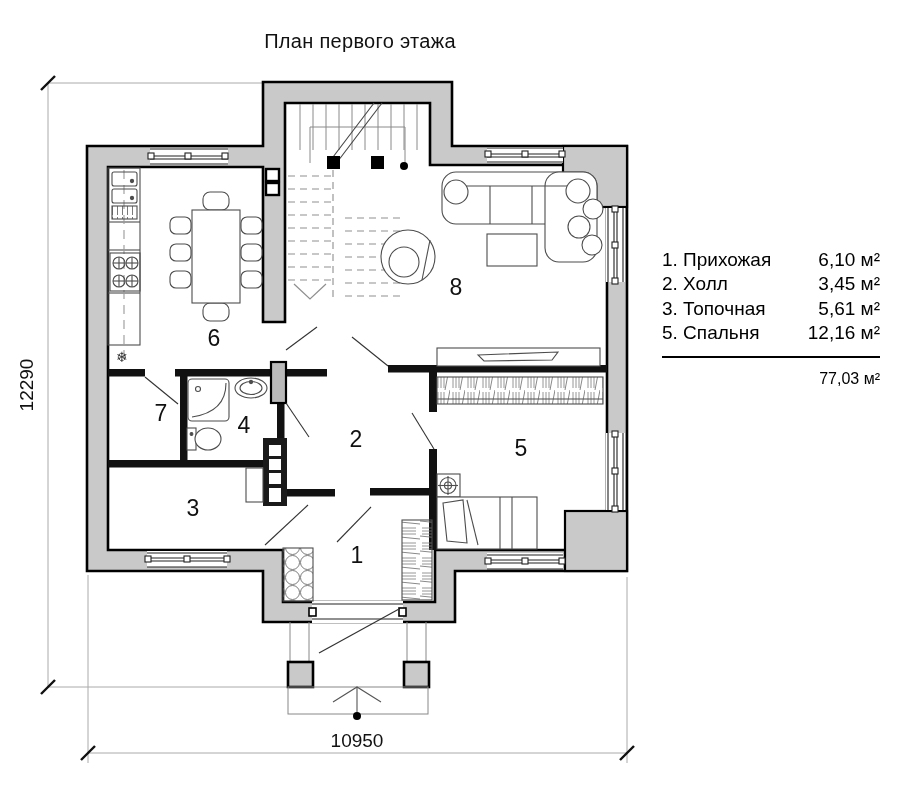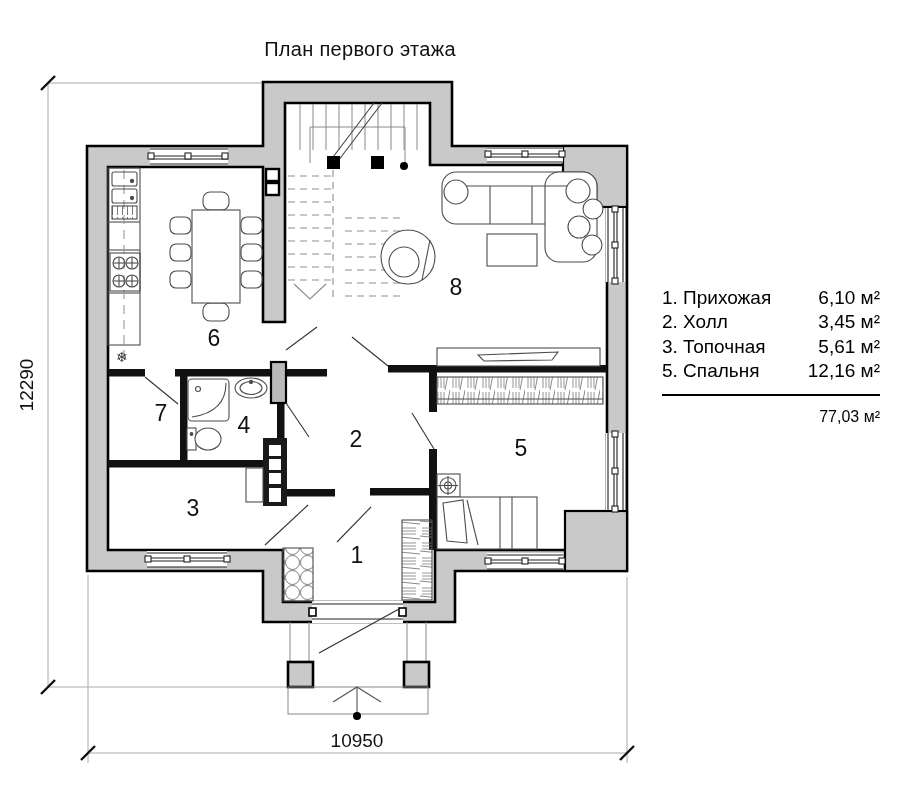--- a/index.html
+++ b/index.html
@@ -3,25 +3,25 @@
 <meta charset="utf-8">
 <style>
   html,body{margin:0;padding:0;}
   body{
     width:910px;height:795px;position:relative;background:#ffffff;
     font-family:"Liberation Sans", sans-serif;color:#000;
     overflow:hidden;
   }
   #plan-svg{position:absolute;left:0;top:0;}
   .page-title{
-    position:absolute;left:0;top:38px;width:720px;text-align:center;
+    position:absolute;left:0;top:30px;width:720px;text-align:center;
     font-size:20px;letter-spacing:.3px;color:#111;
   }
   .legend{
-    position:absolute;left:662px;top:248px;width:218px;font-size:19px;line-height:24.4px;margin-top:38px;
+    position:absolute;left:662px;top:248px;width:218px;font-size:19px;line-height:24.4px;
   }
   .legend-row{display:flex;justify-content:space-between;white-space:nowrap;}
   .legend-row .area{}
   .legend-sep{border:none;border-top:2px solid #000;margin:10px 0 0 0;}
   .legend-total{margin-top:9px;text-align:right;font-size:16px;}
 </style>
 </head>
 <body>
 
 <svg id="plan-svg" width="910" height="795" viewBox="0 0 910 795" xmlns="http://www.w3.org/2000/svg">

